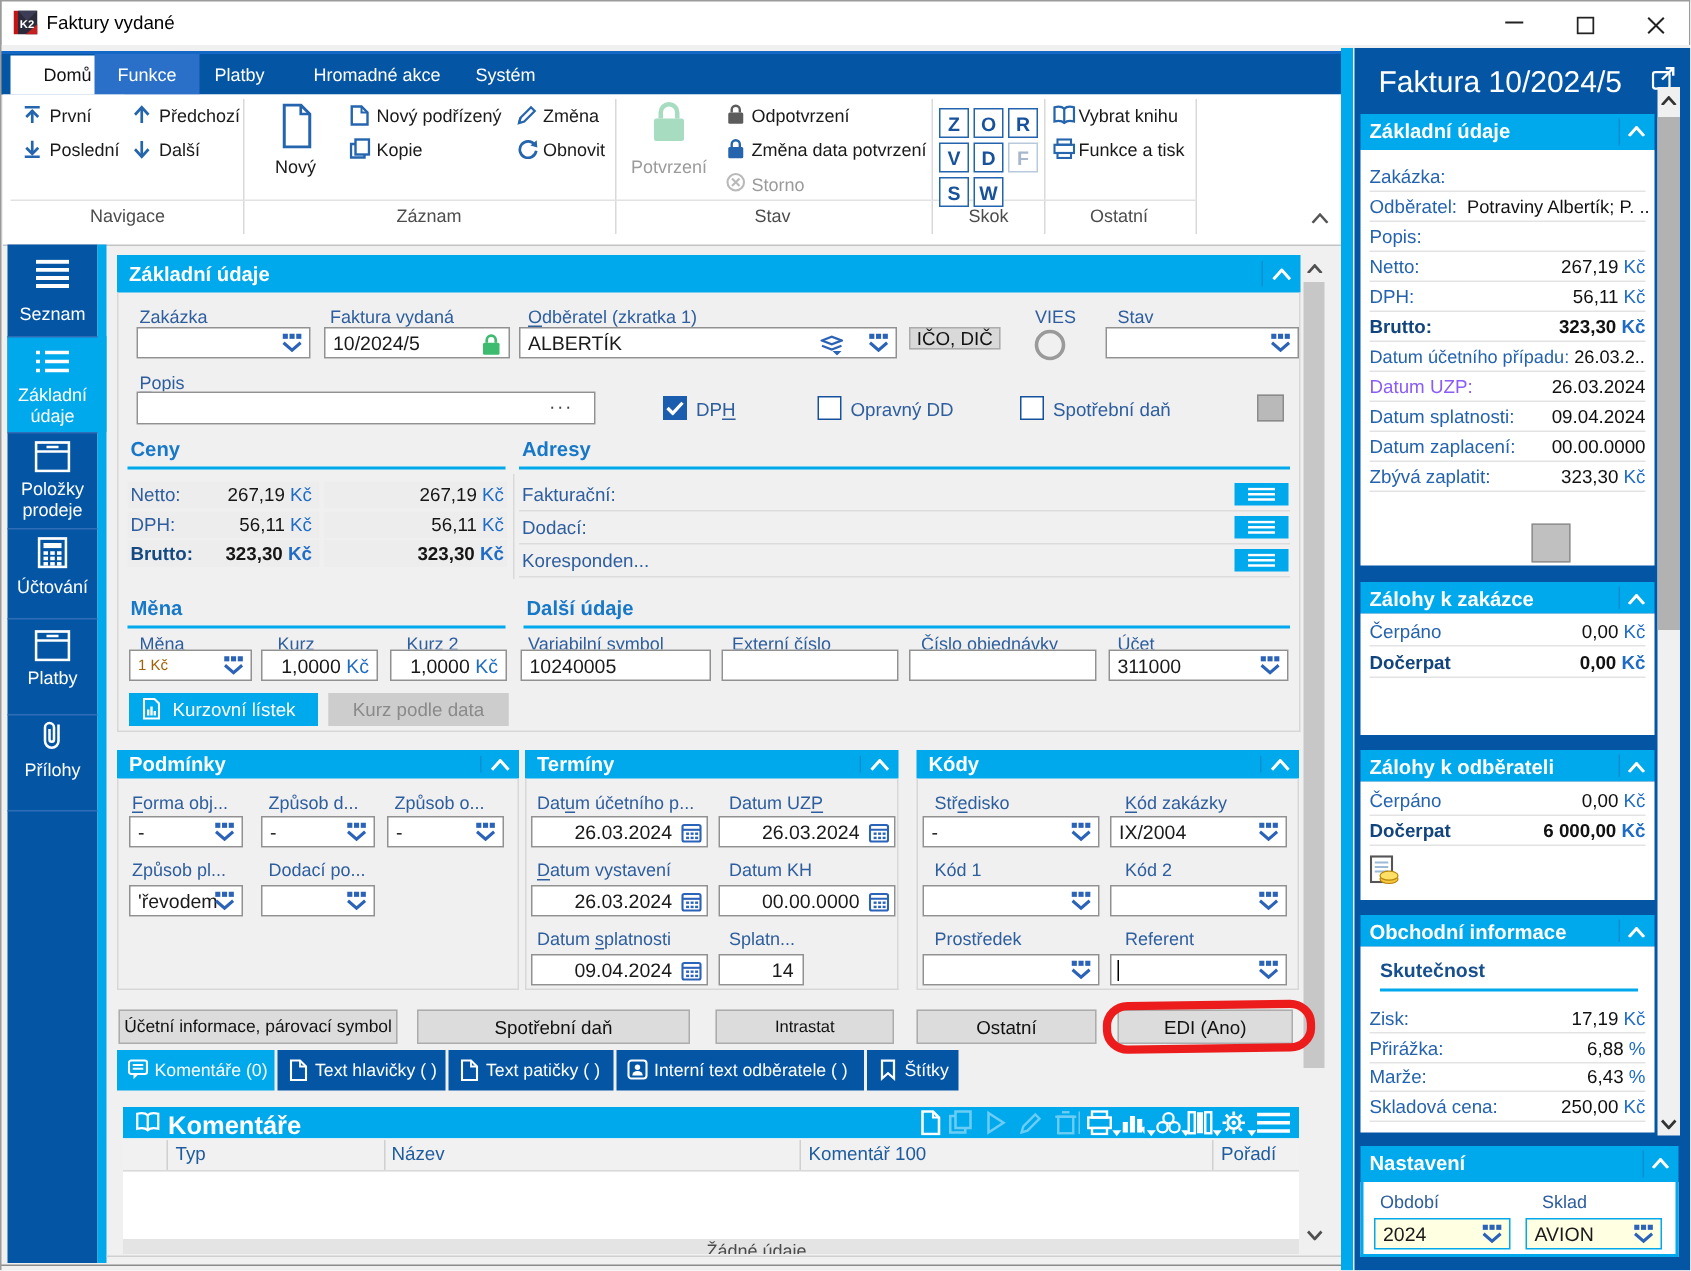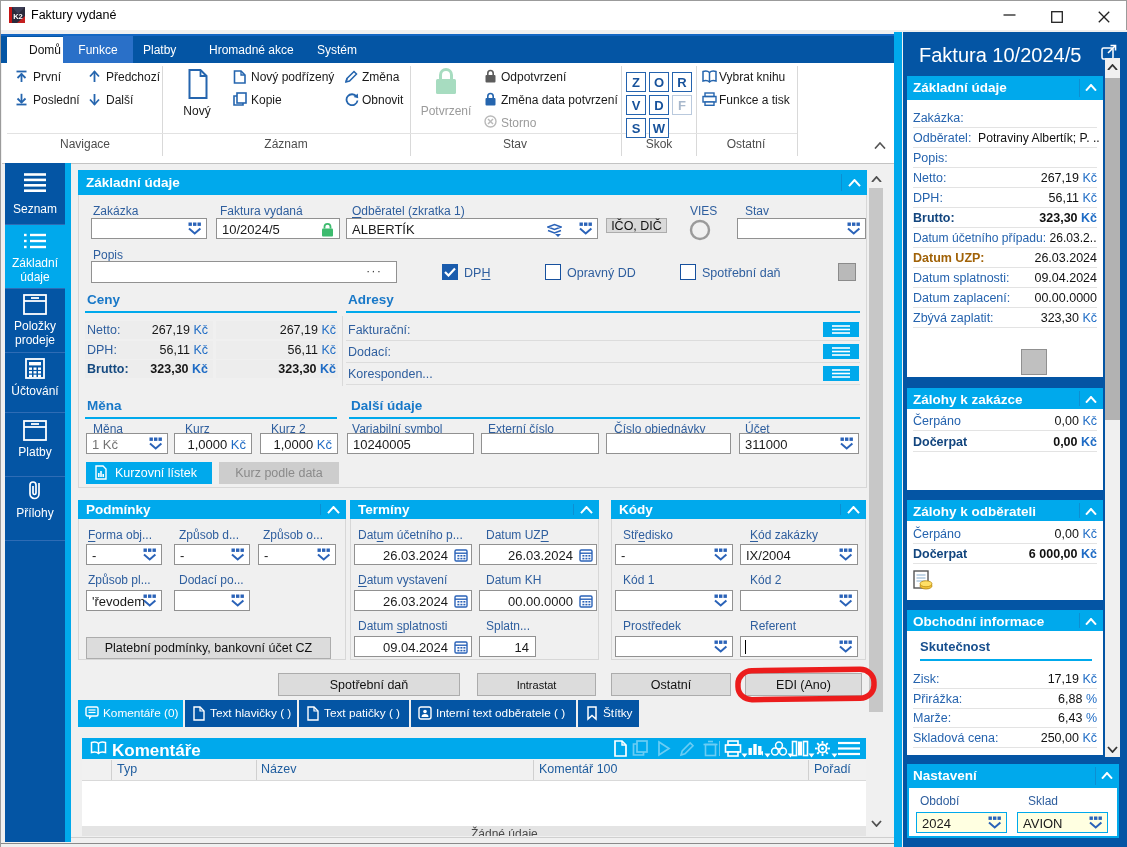--- a/index.html
+++ b/index.html
@@ -326,21 +326,21 @@
     <div class="a " style="left:351px;top:398px;font-size:13.5px;font-weight:bold;color:#1878c8;white-space:nowrap">Další údaje</div>
     <div class="a " style="left:349px;top:417px;width:511px;height:2px;background:#00a9ec;"></div>
     <div class="a " style="left:93px;top:422px;font-size:12px;color:#2e5e9e;white-space:nowrap">Měna</div>
     <div class="a " style="left:185px;top:422px;font-size:12px;color:#2e5e9e;white-space:nowrap">Kurz</div>
     <div class="a " style="left:271px;top:422px;font-size:12px;color:#2e5e9e;white-space:nowrap">Kurz 2</div>
     <div class="a " style="left:352px;top:422px;font-size:12px;color:#2e5e9e;white-space:nowrap"><u>V</u>ariabilní symbol</div>
     <div class="a " style="left:488px;top:422px;font-size:12px;color:#2e5e9e;white-space:nowrap">Externí číslo</div>
     <div class="a " style="left:614px;top:422px;font-size:12px;color:#2e5e9e;white-space:nowrap">Čís<u>l</u>o objednávky</div>
     <div class="a " style="left:745px;top:422px;font-size:12px;color:#2e5e9e;white-space:nowrap">Účet</div>
     <div class="a " style="left:86px;top:433px;width:82px;height:21px;background:#fff;border:1px solid #919191;">
-      <span style="position:absolute;left:5px;top:50%;transform:translateY(-50%);font-size:13px;color:#737373;white-space:nowrap">1 Kč</span>
+      <span style="position:absolute;left:5px;top:50%;transform:translateY(-50%);font-size:10px;color:#a16207;white-space:nowrap">1 Kč</span>
     </div>
     <svg class="a" style="left:149px;top:437px;" width="14" height="13" viewBox="0 0 14 13">
       <rect x="0.5" y="0.5" width="3.4" height="3.4" fill="#2b63b8"></rect>
       <rect x="5" y="0.5" width="3.4" height="3.4" fill="#2b63b8"></rect>
       <rect x="9.5" y="0.5" width="3.4" height="3.4" fill="#2b63b8"></rect>
       <polyline points="1,6.5 6.7,11.5 12.4,6.5" fill="none" stroke="#2b63b8" stroke-width="2"></polyline>
     </svg>
     <div class="a " style="left:174px;top:433px;width:78px;height:21px;background:#fff;border:1px solid #919191;">
       <span style="position:absolute;right:5px;top:50%;transform:translateY(-50%);font-size:13px;color:#161616;white-space:nowrap"><span>1,0000</span> <span style="color:#1f6cc5">Kč</span></span>
     </div>
@@ -439,21 +439,20 @@
     </svg>
     <div class="a " style="left:174px;top:590px;width:76px;height:21px;background:#fff;border:1px solid #919191;">
       <span style="position:absolute;left:5px;top:50%;transform:translateY(-50%);font-size:13px;color:#1a1a1a;white-space:nowrap"></span>
     </div>
     <svg class="a" style="left:231px;top:594px;" width="14" height="13" viewBox="0 0 14 13">
       <rect x="0.5" y="0.5" width="3.4" height="3.4" fill="#2b63b8"></rect>
       <rect x="5" y="0.5" width="3.4" height="3.4" fill="#2b63b8"></rect>
       <rect x="9.5" y="0.5" width="3.4" height="3.4" fill="#2b63b8"></rect>
       <polyline points="1,6.5 6.7,11.5 12.4,6.5" fill="none" stroke="#2b63b8" stroke-width="2"></polyline>
     </svg>
-    <div class="a " style="left:86px;top:637px;width:245px;height:22px;background:#dcdcdc;border:1px solid #acacac;display:flex;align-items:center;justify-content:center;font-size:12.5px;color:#111;white-space:nowrap">Platební podmínky, bankovní účet CZ</div>
     <div class="a " style="left:358px;top:528px;font-size:12px;color:#2e5e9e;white-space:nowrap">Dat<u>u</u>m účetního p...</div>
     <div class="a " style="left:486px;top:528px;font-size:12px;color:#2e5e9e;white-space:nowrap">Datum UZ<u>P</u></div>
     <div class="a " style="left:354px;top:544px;width:118px;height:21px;background:#fff;border:1px solid #919191;">
       <span style="position:absolute;right:23px;top:50%;transform:translateY(-50%);font-size:13px;color:#1a1a1a;white-space:nowrap">26.03.2024</span>
     </div>
     <svg class="a" style="left:454px;top:548px;" width="14" height="14" viewBox="0 0 14 14">
       <rect x="1" y="2" width="12" height="11" rx="1.2" fill="none" stroke="#2b63b8" stroke-width="1.4"></rect>
       <line x1="1" y1="5.2" x2="13" y2="5.2" stroke="#2b63b8" stroke-width="1.4"></line>
       <rect x="3.4" y="7" width="2" height="1.6" fill="#2b63b8"></rect>
       <rect x="6.4" y="7" width="2" height="1.6" fill="#2b63b8"></rect>
@@ -575,20 +574,21 @@
     <div class="a " style="left:740px;top:636px;width:118px;height:21px;background:#fff;border:1px solid #919191;">
       <span style="position:absolute;left:5px;top:50%;transform:translateY(-50%);font-size:13px;color:#1a1a1a;white-space:nowrap"></span>
       <span style="position:absolute;left:4px;top:3px;width:1px;height:14px;background:#000"></span>
     </div>
     <svg class="a" style="left:839px;top:640px;" width="14" height="13" viewBox="0 0 14 13">
       <rect x="0.5" y="0.5" width="3.4" height="3.4" fill="#2b63b8"></rect>
       <rect x="5" y="0.5" width="3.4" height="3.4" fill="#2b63b8"></rect>
       <rect x="9.5" y="0.5" width="3.4" height="3.4" fill="#2b63b8"></rect>
       <polyline points="1,6.5 6.7,11.5 12.4,6.5" fill="none" stroke="#2b63b8" stroke-width="2"></polyline>
     </svg>
+    <div class="a " style="left:79px;top:673px;width:186px;height:23px;background:#dcdcdc;border:1px solid #acacac;display:flex;align-items:center;justify-content:center;font-size:11.6px;color:#111;white-space:nowrap">Účetní informace, párovací symbol</div>
     <div class="a " style="left:278px;top:673px;width:182px;height:23px;background:#dcdcdc;border:1px solid #acacac;display:flex;align-items:center;justify-content:center;font-size:12.5px;color:#111;white-space:nowrap">Spotřební daň</div>
     <div class="a " style="left:477px;top:673px;width:119px;height:23px;background:#dcdcdc;border:1px solid #acacac;display:flex;align-items:center;justify-content:center;font-size:11px;color:#111;white-space:nowrap">Intrastat</div>
     <div class="a " style="left:611px;top:673px;width:120px;height:23px;background:#dcdcdc;border:1px solid #acacac;display:flex;align-items:center;justify-content:center;font-size:12.5px;color:#111;white-space:nowrap">Ostatní</div>
     <div class="a " style="left:745px;top:673px;width:117px;height:23px;background:#dcdcdc;border:1px solid #acacac;display:flex;align-items:center;justify-content:center;font-size:12.5px;color:#111;white-space:nowrap">EDI (Ano)</div>
     <svg class="a" style="left:734px;top:666px;" width="144" height="38" viewBox="0 0 144 38">
       <rect x="4" y="4" width="136" height="29" rx="14" ry="13" fill="none" stroke="#ec1c1c" stroke-width="5.5" transform="rotate(-0.8 72 19)"></rect>
     </svg>
     <div class="a " style="left:78px;top:700px;width:105px;height:27px;background:#00a9ec;"></div>
     <svg class="a" style="left:85px;top:706px;" width="14" height="15" viewBox="0 0 14 15">
       <rect x="1" y="1" width="12" height="9" rx="1.5" fill="none" stroke="#fff" stroke-width="1.4"></rect>
@@ -770,21 +770,21 @@
     <div class="a " style="left:913px;top:171px;font-size:12.5px;color:#2563ae;font-weight:normal;white-space:nowrap">Netto:</div>
     <div class="a " style="left:1097px;top:171px;font-size:12.5px;color:#111;font-weight:normal;transform:translateX(-100%);white-space:nowrap"><span>267,19</span> <span style="color:#1f6cc5">Kč</span></div>
     <div class="a " style="left:913px;top:187px;width:184px;height:1px;background:#e3e3e3;"></div>
     <div class="a " style="left:913px;top:191px;font-size:12.5px;color:#2563ae;font-weight:normal;white-space:nowrap">DPH:</div>
     <div class="a " style="left:1097px;top:191px;font-size:12.5px;color:#111;font-weight:normal;transform:translateX(-100%);white-space:nowrap"><span>56,11</span> <span style="color:#1f6cc5">Kč</span></div>
     <div class="a " style="left:913px;top:207px;width:184px;height:1px;background:#e3e3e3;"></div>
     <div class="a " style="left:913px;top:211px;font-size:12.5px;color:#12457e;font-weight:bold;white-space:nowrap">Brutto:</div>
     <div class="a " style="left:1097px;top:211px;font-size:12.5px;color:#111;font-weight:bold;transform:translateX(-100%);white-space:nowrap"><span>323,30</span> <span style="color:#1f6cc5">Kč</span></div>
     <div class="a " style="left:913px;top:227px;width:184px;height:1px;background:#e3e3e3;"></div>
     <div class="a " style="left:913px;top:247px;width:184px;height:1px;background:#e3e3e3;"></div>
-    <div class="a " style="left:913px;top:251px;font-size:12.5px;color:#a16207;font-weight:bold;white-space:nowrap">Datum UZP:</div>
+    <div class="a " style="left:913px;top:251px;font-size:12.5px;color:#8b5cf6;font-weight:normal;white-space:nowrap">Datum UZP:</div>
     <div class="a " style="left:1097px;top:251px;font-size:12.5px;color:#111;font-weight:normal;transform:translateX(-100%);white-space:nowrap">26.03.2024</div>
     <div class="a " style="left:913px;top:267px;width:184px;height:1px;background:#e3e3e3;"></div>
     <div class="a " style="left:913px;top:271px;font-size:12.5px;color:#2563ae;font-weight:normal;white-space:nowrap">Datum splatnosti:</div>
     <div class="a " style="left:1097px;top:271px;font-size:12.5px;color:#111;font-weight:normal;transform:translateX(-100%);white-space:nowrap">09.04.2024</div>
     <div class="a " style="left:913px;top:287px;width:184px;height:1px;background:#e3e3e3;"></div>
     <div class="a " style="left:913px;top:291px;font-size:12.5px;color:#2563ae;font-weight:normal;white-space:nowrap">Datum zaplacení:</div>
     <div class="a " style="left:1097px;top:291px;font-size:12.5px;color:#111;font-weight:normal;transform:translateX(-100%);white-space:nowrap">00.00.0000</div>
     <div class="a " style="left:913px;top:307px;width:184px;height:1px;background:#e3e3e3;"></div>
     <div class="a " style="left:913px;top:311px;font-size:12.5px;color:#2563ae;font-weight:normal;white-space:nowrap">Zbývá zaplatit:</div>
     <div class="a " style="left:1097px;top:311px;font-size:12.5px;color:#111;font-weight:normal;transform:translateX(-100%);white-space:nowrap"><span>323,30</span> <span style="color:#1f6cc5">Kč</span></div>

